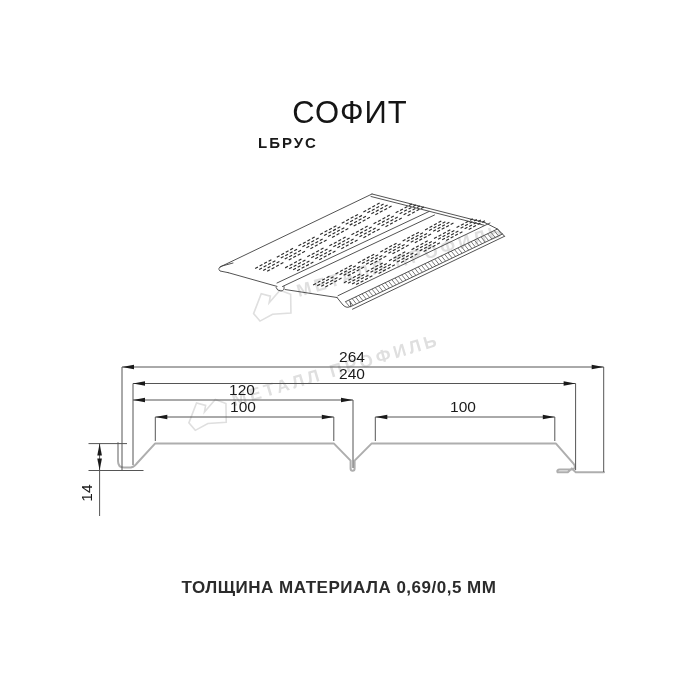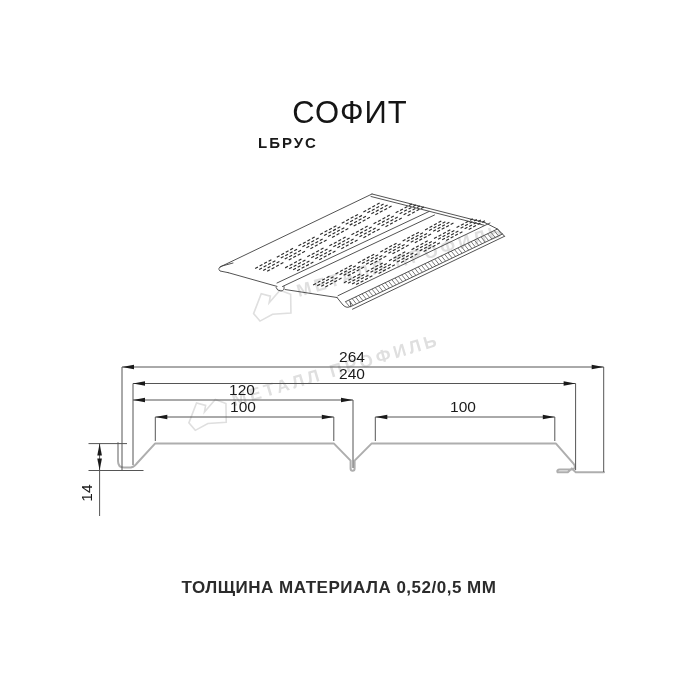--- a/index.html
+++ b/index.html
@@ -549,14 +549,14 @@
     <g text-anchor="middle" fill="#1a1a1a">
       <text class="dim-text" x="352" y="362">264</text>
       <text class="dim-text" x="352" y="378.5">240</text>
       <text class="dim-text" x="242" y="395">120</text>
       <text class="dim-text" x="243" y="412">100</text>
       <text class="dim-text" x="463" y="412">100</text>
       <text class="dim-text" transform="translate(92,493) rotate(-90)">14</text>
     </g>
   </svg>
 
-  <div class="footer-note">ТОЛЩИНА МАТЕРИАЛА 0,52/0,5 ММ</div>
+  <div class="footer-note">ТОЛЩИНА МАТЕРИАЛА 0,69/0,5 ММ</div>
 </div>
 
 </body></html>

